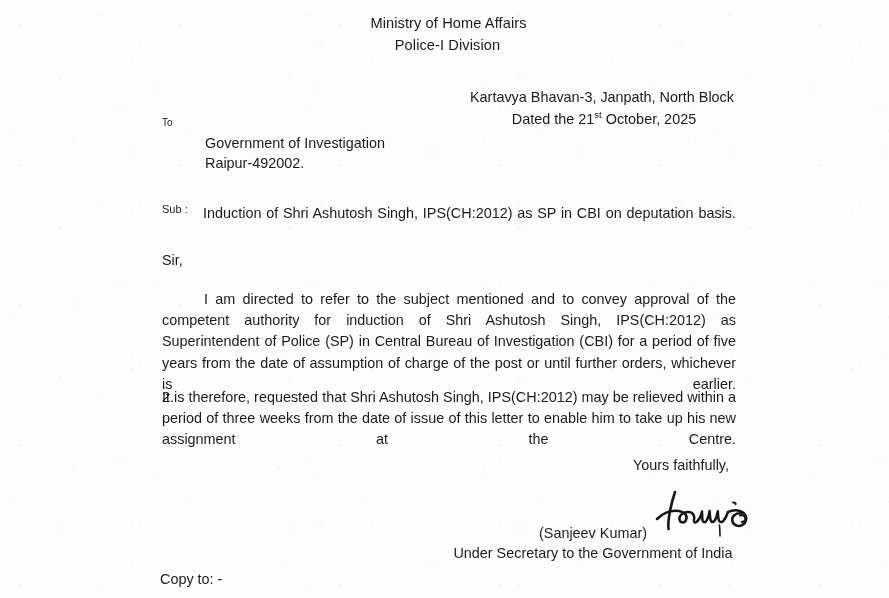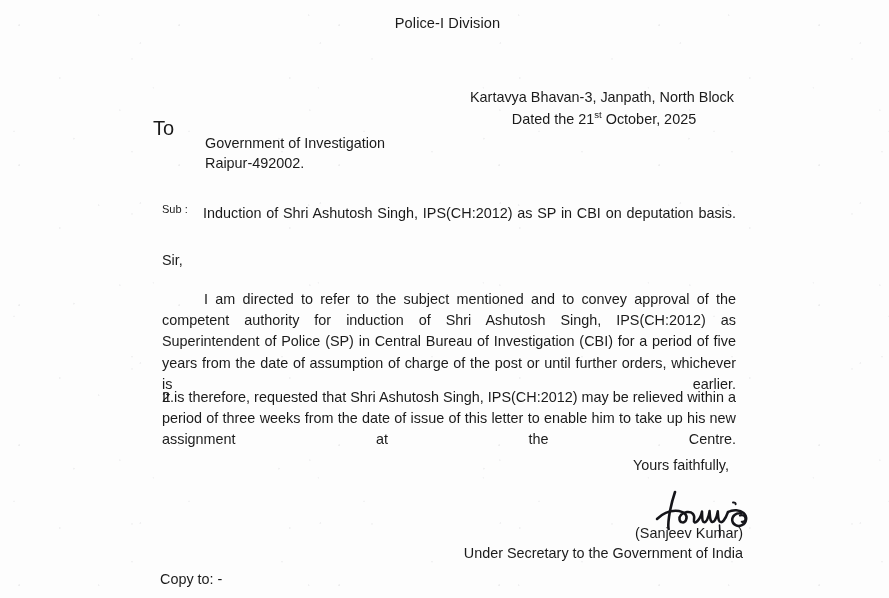--- a/index.html
+++ b/index.html
@@ -76,23 +76,23 @@
     padding-right: 32px;
   }
   sup.ord {
     font-size: 9.6px;
     vertical-align: super;
     line-height: 0;
   }
 
   
   #to-label {
-    left: 153px;
+    left: 162px;
     top: 117px;
-    font-size: 20px;
+    font-size: 10px;
   }
   #to-address {
     left: 205px;
     top: 134px;
     font-size: 14.4px;
     line-height: 19.5px;
   }
 
   
   #sub-row {
@@ -163,21 +163,21 @@
   #closing {
     left: 633px;
     top: 457px;
     font-size: 14.4px;
   }
 
   #sign-block {
     left: 443px;
     top: 524px;
     width: 300px;
-    text-align: right;
+    text-align: center;
     font-size: 14.4px;
     line-height: 19.5px;
   }
   #signatory-name { display: block; }
   #signatory-designation { display: block; }
   #signatory-email-line { display: block; }
   #signatory-email {
     text-decoration: underline;
     text-underline-offset: 1.5px;
   }
@@ -200,20 +200,21 @@
   }
 </style>
 </head>
 <body>
 
 <div id="page">
 
   <div id="noise"></div>
 
   <div id="header-block" class="abs">
+    <div class="hline" id="ministry">Ministry of Home Affairs</div>
     <div class="hline" id="division">Police-I Division</div>
   </div>
 
   <div id="addr-block" class="abs">
     <span id="addr-line-1">Kartavya Bhavan-3, Janpath, North Block</span>
     <span id="addr-line-2"><span>Dated the 21</span><sup class="ord">st</sup><span> October, 2025</span></span>
   </div>
 
   <div id="to-label" class="abs">To</div>
 

